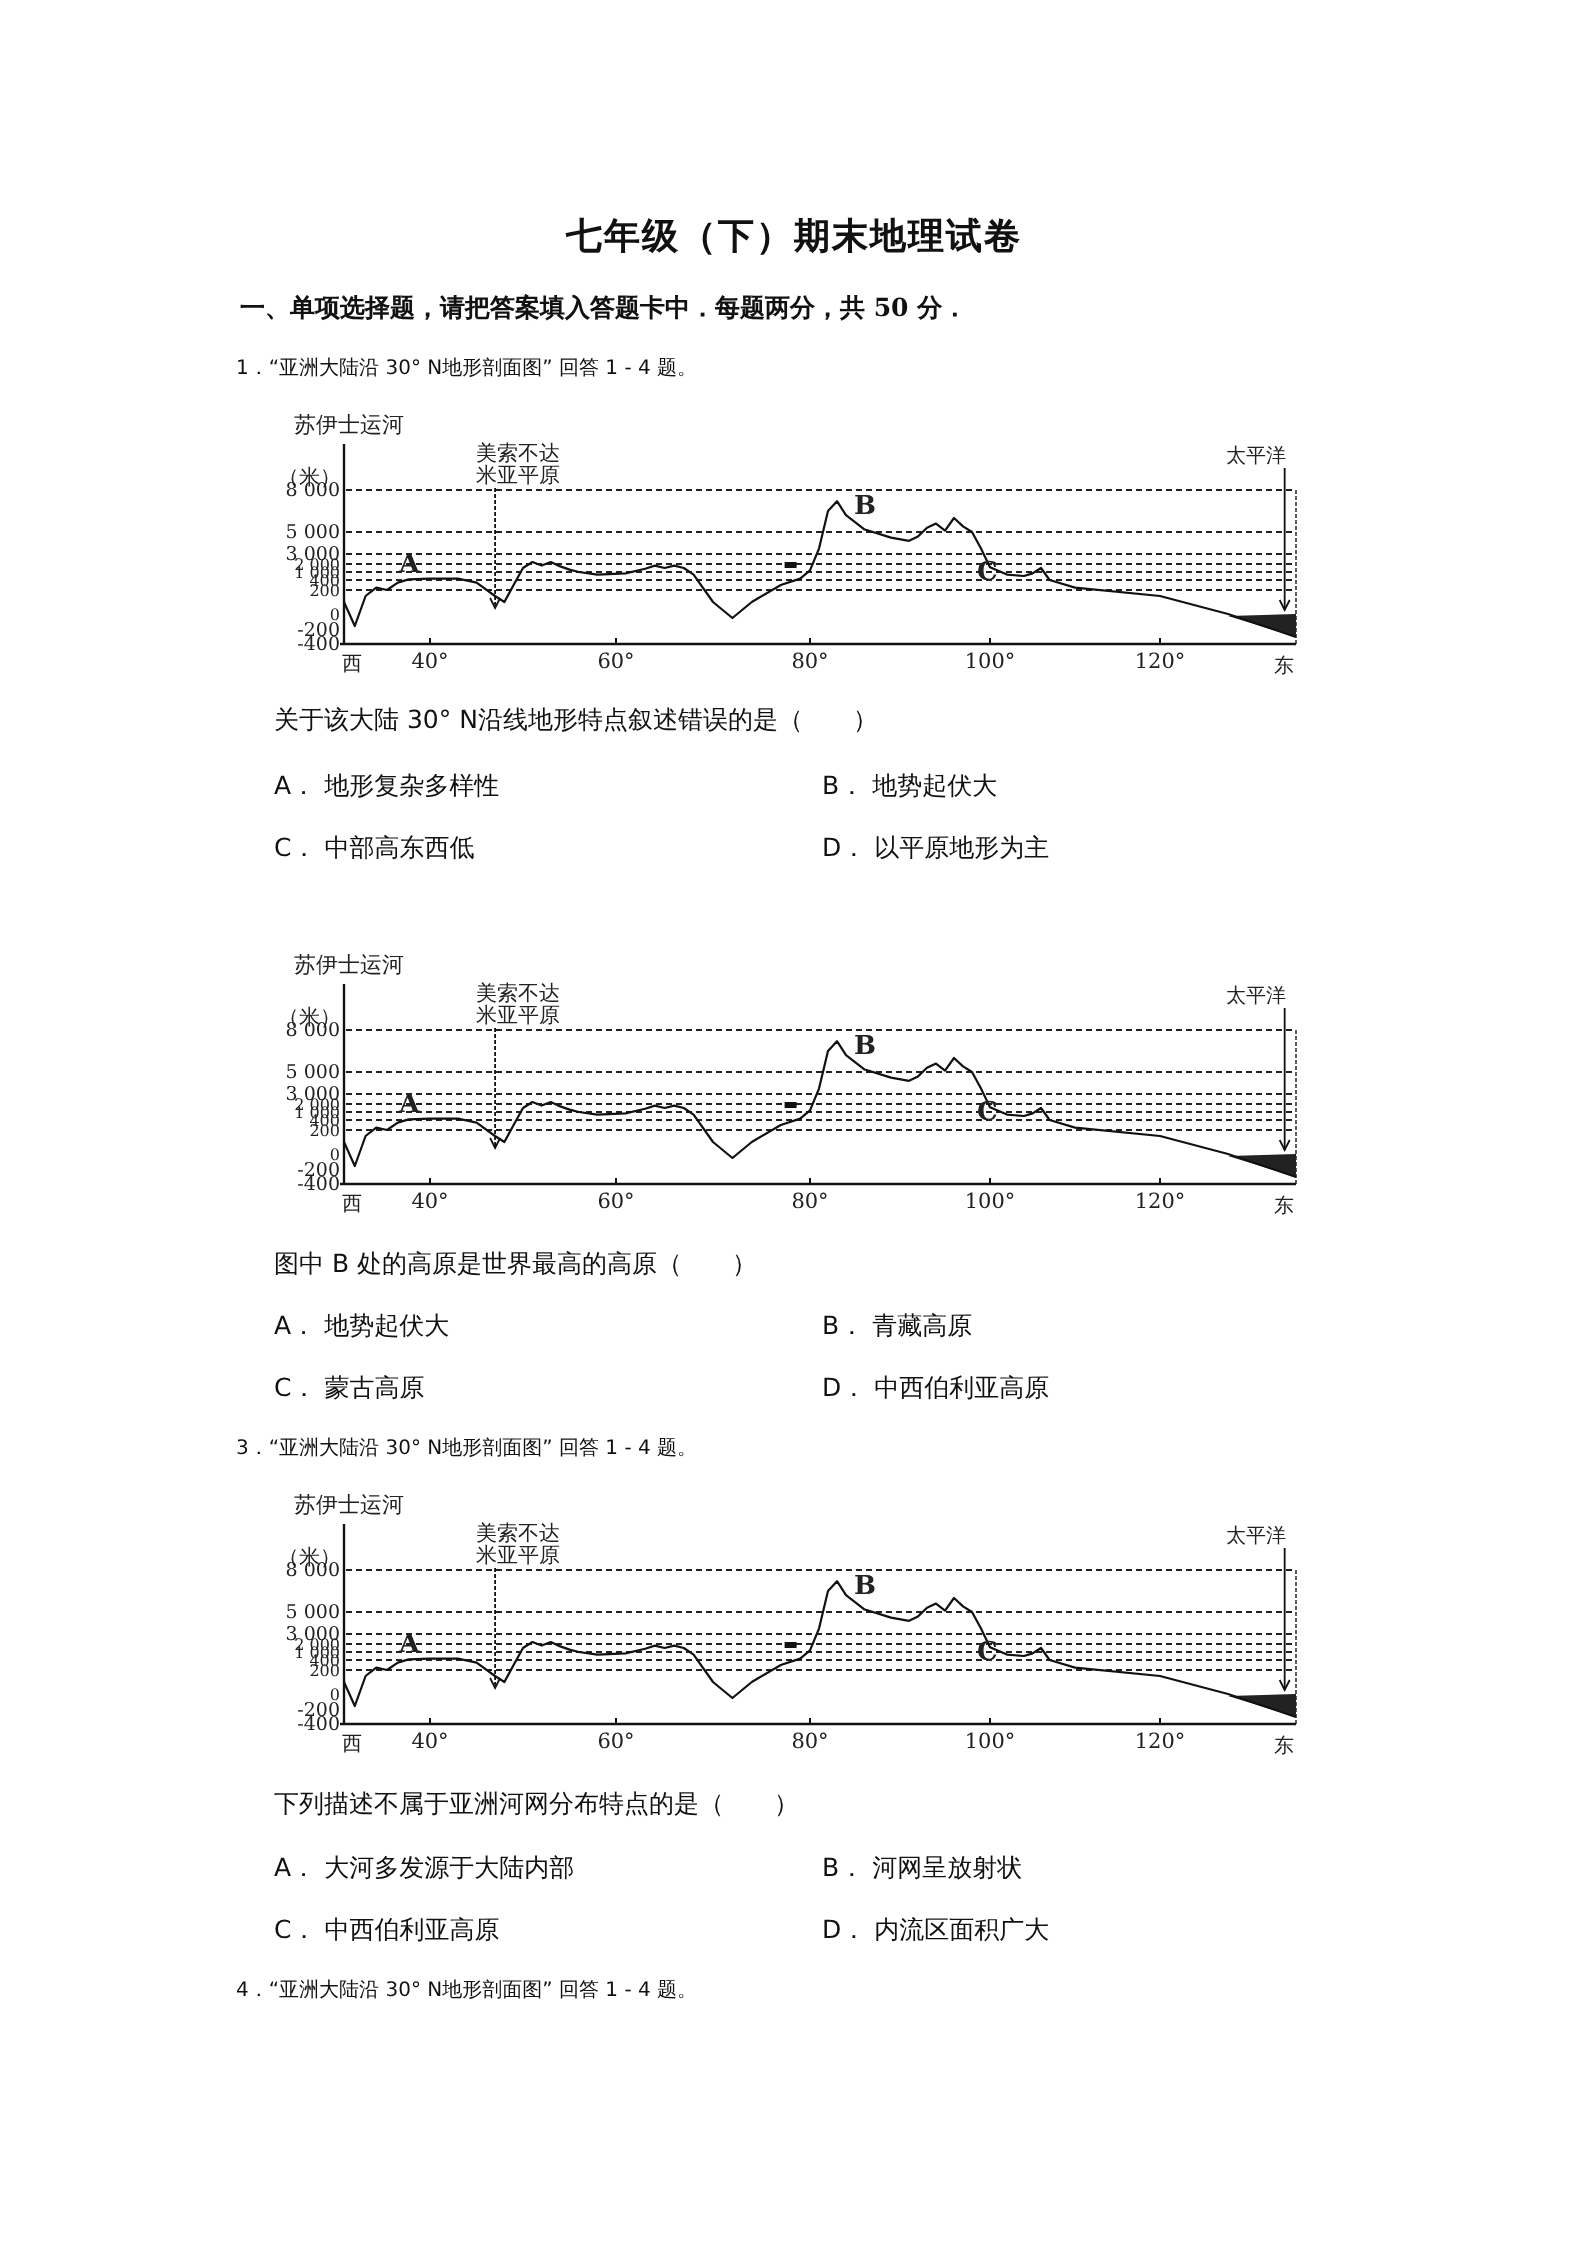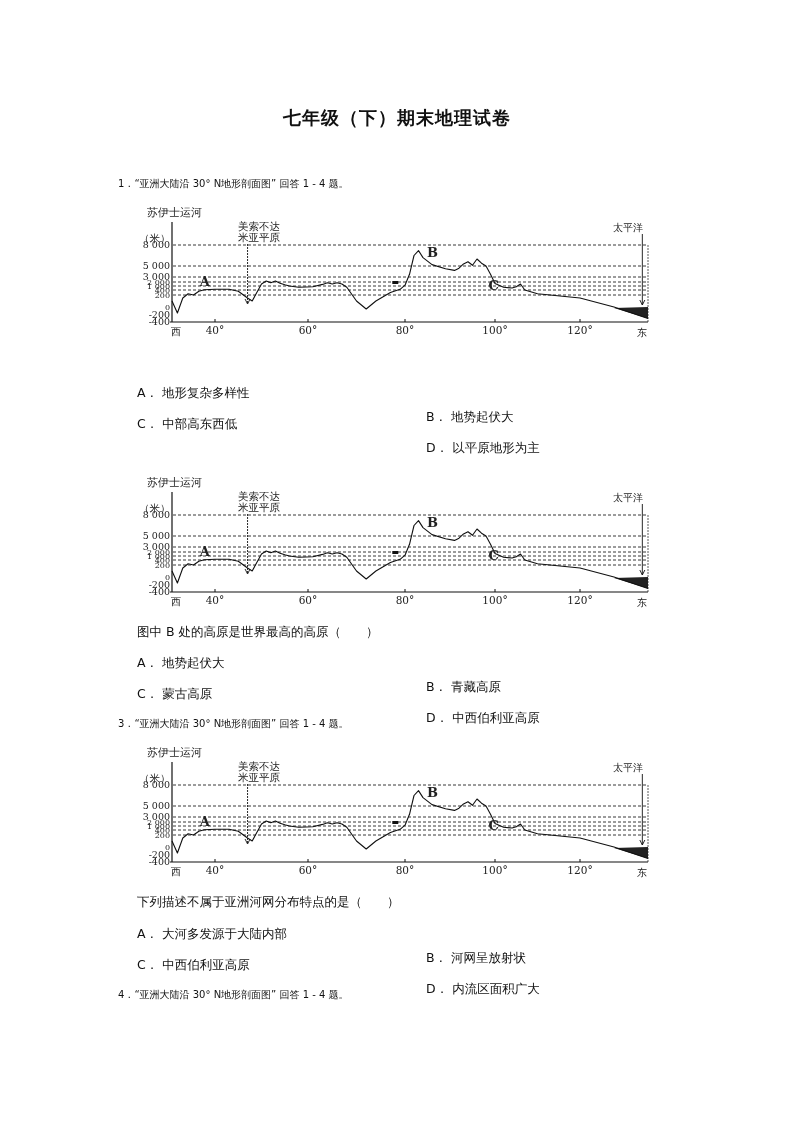--- a/index.html
+++ b/index.html
@@ -8,31 +8,32 @@
   .page { position: absolute; left: 0; top: 0; width: 794px; height: 1123px; }
   .title { position: absolute; left: 0; width: 794px; top: 106px; text-align: center;
            font-size: 18px; font-weight: bold; letter-spacing: 1px; }
   .section { position: absolute; left: 120px; top: 146px; font-size: 12.5px; font-weight: bold; }
   .qhead { position: absolute; left: 118px; font-size: 10px;
            font-family: "DejaVu Sans", "Liberation Sans", sans-serif; }
   .stem { position: absolute; left: 137px; font-size: 12.5px;
           font-family: "DejaVu Sans", "Liberation Sans", sans-serif; }
   .opt { position: absolute; font-size: 12.5px;
          font-family: "DejaVu Sans", "Liberation Sans", sans-serif; }
-  .opt.l { left: 137px; } .opt.r { left: 426px; margin-top: 24px; }
+  .opt.l { left: 137px; } .opt.r { left: 411px; }
   .opt .k { margin-right: 4px; }
   .chart { position: absolute; left: 135px; width: 525px; height: 140px; }
   .chart svg { width: 525px; height: 140px; display: block; }
   .chart text { font-family: "DejaVu Serif", "Liberation Serif", serif; fill: #222; }
 </style>
 </head>
 <body>
 
 <div class="page">
   <div class="title">七年级（下）期末地理试卷</div>
+  <div class="section">一、单项选择题，请把答案填入答题卡中．每题两分，共 50 分．</div>
 
   <div class="qhead" style="top:177px">
     <span>1．</span><span>“亚洲大陆沿 30° N地形剖面图” 回答 1 - 4 题。</span>
   </div>
   <div class="chart" style="top:200px">
       <svg viewBox="0 0 525 140">
         <text x="12" y="16" font-size="11">苏伊士运河</text>
         <text x="103" y="30" font-size="10.5">美索不达</text>
         <text x="103" y="41" font-size="10.5">米亚平原</text>
         <text x="478" y="31" font-size="10" fill="#555">太平洋</text>
@@ -74,20 +75,21 @@
         <line x1="507.3333333333333" y1="34" x2="507.3333333333333" y2="105" stroke="#111" stroke-width="0.9"></line>
         <path d="M504.8333333333333,100 L507.3333333333333,105 L509.8333333333333,100" fill="none" stroke="#111" stroke-width="0.9"></path>
         <path d="M479,108 L513,107 L513,118.5 Z" fill="#222"></path>
         <path d="M37.0,101.0 L42.4,113.0 L47.8,98.0 L53.1,93.8 L58.5,95.0 L63.9,91.3 L69.3,89.7 L80.0,89.3 L94.0,89.3 L103.3,91.3 L112.5,98.0 L117.2,101.0 L121.8,92.5 L126.5,84.0 L131.2,81.0 L135.8,82.8 L140.4,81.0 L145.1,83.2 L149.8,84.8 L154.4,86.0 L163.7,87.3 L177.8,86.7 L187.6,84.4 L192.4,82.8 L197.3,84.0 L202.1,82.8 L206.9,84.0 L211.8,87.3 L221.5,101.0 L231.2,109.0 L240.9,101.0 L255.4,92.5 L265.1,89.3 L270.0,85.2 L274.5,74.3 L279.0,55.5 L283.5,50.6 L288.0,57.6 L297.0,64.6 L310.5,68.8 L319.5,70.4 L324.0,68.2 L328.5,63.9 L333.0,61.8 L337.5,65.3 L342.0,59.0 L346.5,63.2 L351.0,66.0 L355.5,74.3 L360.0,83.6 L368.5,87.3 L377.0,88.0 L381.3,86.7 L385.5,84.0 L389.8,90.0 L402.5,93.8 L445.0,98.0 L479.0,107.0 L513.0,118.5" fill="none" stroke="#111" stroke-width="1.1" stroke-linejoin="round"></path>
         <rect x="257.3" y="81" width="6" height="3" fill="#111"></rect>
         <text x="64.625" y="86" font-size="13" font-weight="bold">A</text>
         <text x="292" y="57" font-size="13" font-weight="bold">B</text>
         <text x="353.5" y="90" font-size="13" font-weight="bold">C</text>
       </svg>
     </div>
+  <div class="stem" style="top:352px">关于该大陆 30° N沿线地形特点叙述错误的是（　　）</div>
   <div class="opt l" style="top:385px"><span class="k">A．</span><span>地形复杂多样性</span></div>
   <div class="opt r" style="top:385px"><span class="k">B．</span><span>地势起伏大</span></div>
   <div class="opt l" style="top:416px"><span class="k">C．</span><span>中部高东西低</span></div>
   <div class="opt r" style="top:416px"><span class="k">D．</span><span>以平原地形为主</span></div>
 
   <div class="chart" style="top:470px">
       <svg viewBox="0 0 525 140">
         <text x="12" y="16" font-size="11">苏伊士运河</text>
         <text x="103" y="30" font-size="10.5">美索不达</text>
         <text x="103" y="41" font-size="10.5">米亚平原</text>

